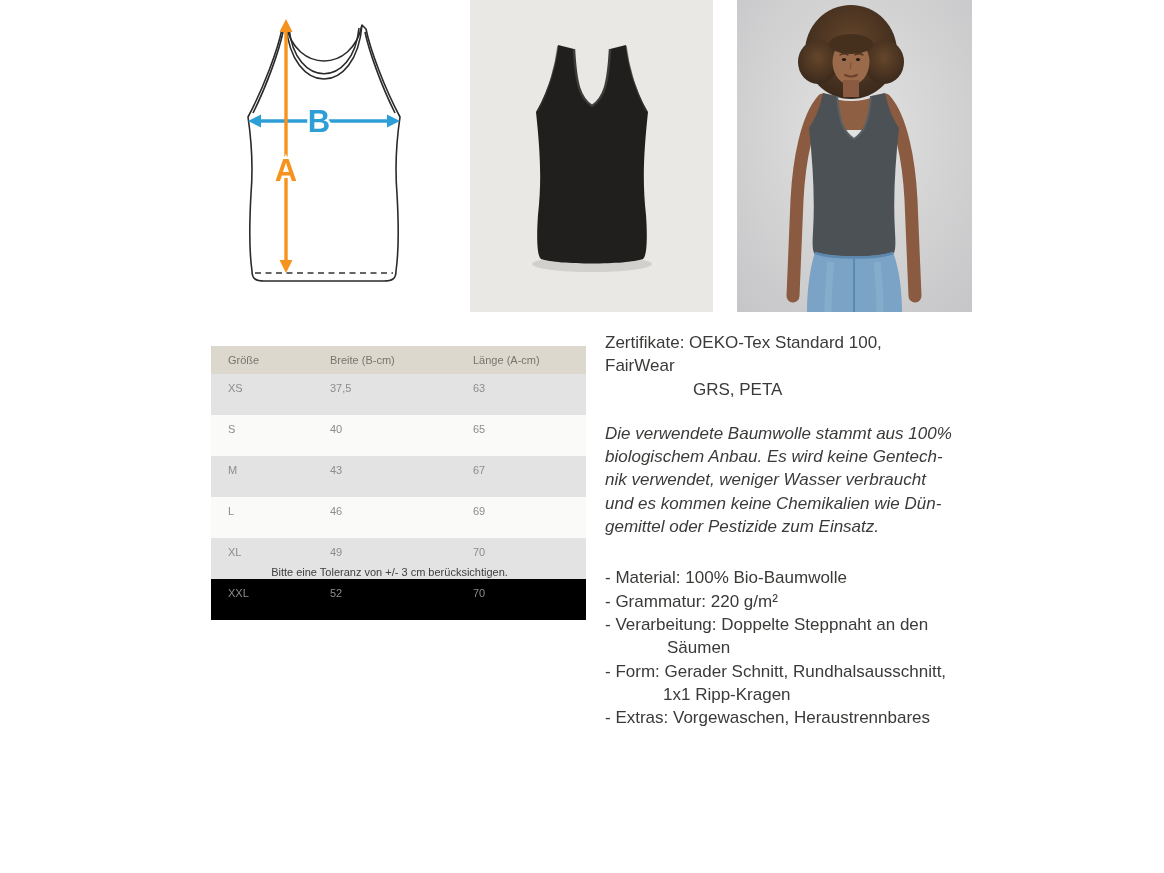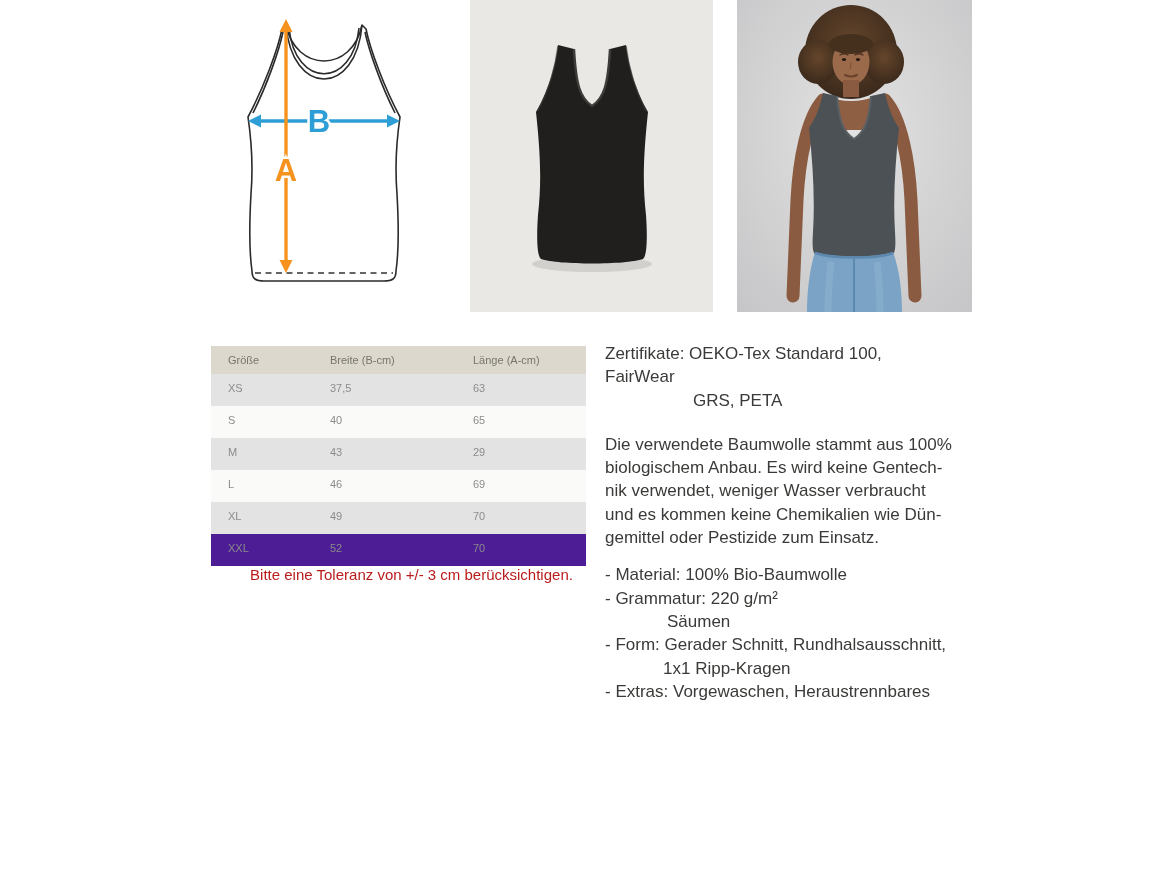--- a/index.html
+++ b/index.html
@@ -19,41 +19,41 @@
     font-size:11px;
   }
   .size-table col.c1{width:102px;}
   .size-table col.c2{width:143px;}
   .size-table col.c3{width:130px;}
   .size-table th{
     background:#dcd8ce;color:#76766e;font-weight:normal;text-align:left;
     height:28px;padding:0 0 0 17px;
   }
   .size-table td{
-    color:#8c8c8a;text-align:left;height:28px;padding:0 0 4px 17px;
+    color:#8c8c8a;text-align:left;height:28px;padding:0 0 13px 17px;
   }
   .size-table tr.odd td{background:#e3e3e3;}
   .size-table tr.even td{background:#fafaf8;}
-  .size-table tr.last td{background:#4c1d95;}
+  .size-table tr.last td{background:#000000;}
   
   .tolerance{
-    position:absolute;left:224px;top:566px;width:375px;text-align:center;
-    font-size:15px;color:#b91c1c;
+    position:absolute;left:202px;top:566px;width:375px;text-align:center;
+    font-size:11px;color:#404040;
   }
   
   .desc{
     position:absolute;left:605px;top:331px;width:350px;
     font-size:17px;line-height:23.3px;color:#3b3a38;
   }
   .desc .para{white-space:pre-line;margin:0 0 16px 0;}
   .desc .cert{margin:0 0 21px 0;}
-  .desc .cert .ln1{padding-left:0;margin-top:11px;}
+  .desc .cert .ln1{padding-left:0;}
   .desc .cert .ln2{padding-left:85px;}
   .desc .cert .ln3{padding-left:88px;}
-  .desc .cotton{margin-bottom:14px;}
+  .desc .cotton{margin-bottom:28px;font-style:italic;}
   .desc .specs div{padding-left:0;}
   .desc .specs .ind-a{padding-left:62px;}
   .desc .specs .ind-b{padding-left:58px;}
 </style>
 </head>
 <body>
 
 <div class="page">
 
   <div class="diagram-panel">
@@ -173,21 +173,21 @@
         <td>63</td>
       </tr>
       <tr class="even">
         <td>S</td>
         <td>40</td>
         <td>65</td>
       </tr>
       <tr class="odd">
         <td>M</td>
         <td>43</td>
-        <td>29</td>
+        <td>67</td>
       </tr>
       <tr class="even">
         <td>L</td>
         <td>46</td>
         <td>69</td>
       </tr>
       <tr class="odd">
         <td>XL</td>
         <td>49</td>
         <td>70</td>
@@ -211,20 +211,21 @@
 
     <p class="para cotton">Die verwendete Baumwolle stammt aus 100%
 biologischem Anbau. Es wird keine Gentech-
 nik verwendet, weniger Wasser verbraucht
 und es kommen keine Chemikalien wie Dün-
 gemittel oder Pestizide zum Einsatz.</p>
 
     <div class="specs">
       <div>- Material: 100% Bio-Baumwolle</div>
       <div>- Grammatur: 220 g/m²</div>
+      <div>- Verarbeitung: Doppelte Steppnaht an den</div>
       <div class="ind-a">Säumen</div>
       <div>- Form: Gerader Schnitt, Rundhalsausschnitt,</div>
       <div class="ind-b">1x1 Ripp-Kragen</div>
       <div>- Extras: Vorgewaschen, Heraustrennbares</div>
 
     </div>
   </div>
 
 </div>
 

